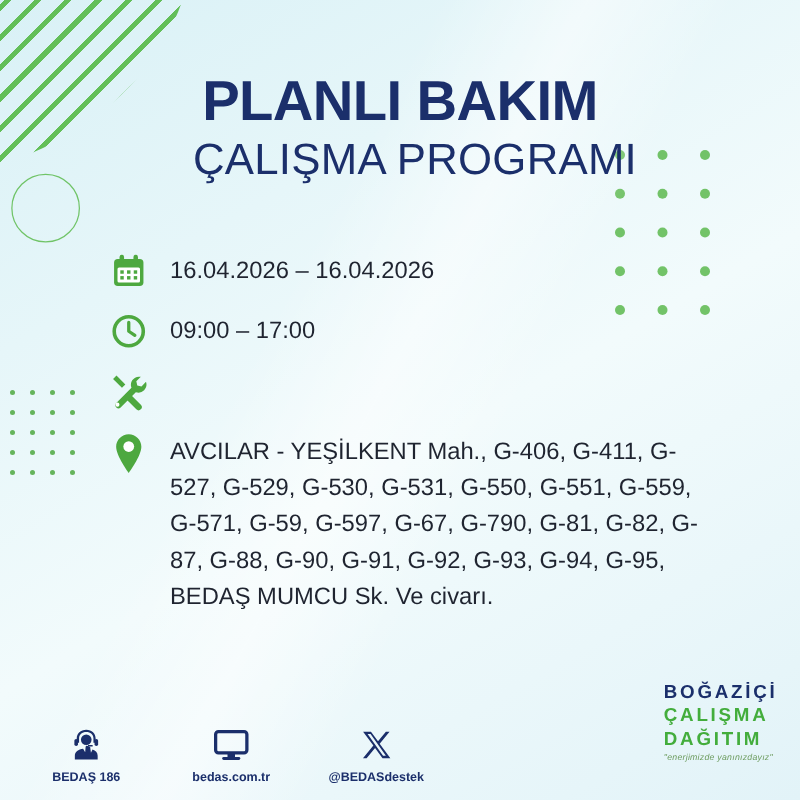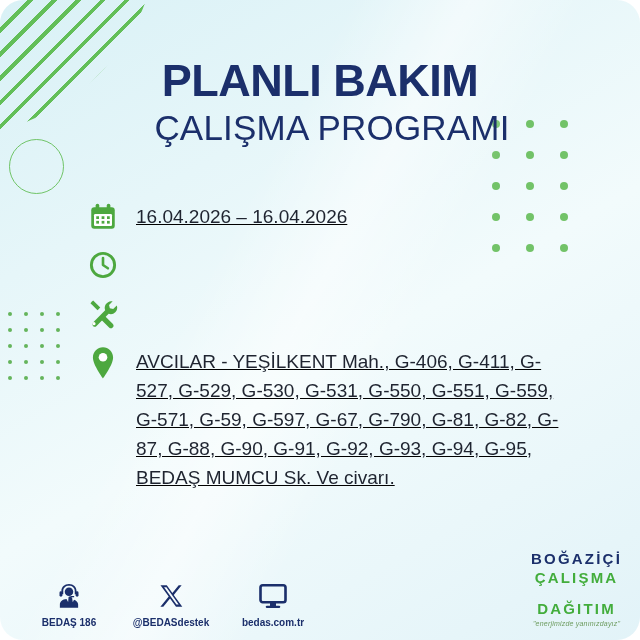--- a/index.html
+++ b/index.html
@@ -11,21 +11,20 @@
     height: 640px;
     overflow: hidden;
     font-family: "Liberation Sans", sans-serif;
   }
   #poster {
     position: relative;
     width: 640px;
     height: 640px;
     background: linear-gradient(150deg, #d9f1f6 0%, #e6f6f9 28%, #f2fbfc 55%, #eaf7fa 78%, #e2f3f8 100%);
     overflow: hidden;
-    border-radius: 23px;
   }
 
   
   .deco { position: absolute; pointer-events: none; }
 
   .corner-stripes {
     top: -58px;
     left: -74px;
     width: 230px;
     height: 200px;
@@ -109,21 +108,20 @@
     color: #1b2f6b;
     margin-left: 24px;
   }
 
   
   .info {
     position: absolute;
     left: 86px;
     top: 200px;
     width: 486px;
-    text-decoration: underline;
   }
   .row {
     display: flex;
     align-items: flex-start;
     margin-bottom: 14px;
   }
   .row .ico {
     flex: 0 0 34px;
     width: 34px;
     height: 34px;
@@ -148,21 +146,21 @@
     left: 0; right: 0;
     bottom: 0;
     height: 86px;
   }
   .contacts {
     position: absolute;
     left: 30px;
     bottom: 12px;
     display: flex;
     align-items: flex-end;
-    gap: 24px;
+    gap: 38px;
   }
   .contact {
     display: flex;
     flex-direction: column;
     align-items: center;
     width: 78px;
   }
   .contact .c-ico {
     height: 34px;
     display: flex;
@@ -173,33 +171,33 @@
     margin-top: 6px;
     font-size: 10px;
     font-weight: bold;
     color: #1b2f6b;
     white-space: nowrap;
   }
 
   .logo {
     position: absolute;
     right: 18px;
-    bottom: 13px;
-    text-align: center;
+    bottom: 30px;
+    text-align: left;
     line-height: 1;
   }
   .logo .l1, .logo .l2, .logo .l3 {
     display: block;
     font-size: 15px;
     font-weight: bold;
     letter-spacing: 2.2px;
   }
   .logo .l1 { color: #1b2f6b; }
   .logo .l2 { color: #43ad3c; margin-top: 4px; }
-  .logo .l3 { color: #43ad3c; margin-top: 16px; }
+  .logo .l3 { color: #43ad3c; margin-top: 4px; }
   .logo .l4 {
     display: block;
     margin-top: 4px;
     font-size: 7px;
     font-style: italic;
     letter-spacing: .2px;
     color: #6d9c5f;
   }
 </style>
 </head>
@@ -275,20 +273,21 @@
       <span class="txt">16.04.2026 – 16.04.2026</span>
     </div>
 
     <div class="row">
       <span class="ico">
         <svg width="30" height="30" viewBox="0 0 24 24" aria-hidden="true">
           <circle cx="12" cy="12" r="9.3" fill="none" stroke="#4da83f" stroke-width="2.3"></circle>
           <path d="M12 6.4 L12 12 L15.9 14.6" fill="none" stroke="#4da83f" stroke-width="2.1" stroke-linecap="round" stroke-linejoin="round"></path>
         </svg>
       </span>
+      <span class="txt">09:00 – 17:00</span>
     </div>
 
     <div class="row">
       <span class="ico">
         <svg width="31" height="31" viewBox="0 0 24 24" aria-hidden="true">
           <path d="M17.9 2.6a5 5 0 0 0-4.6 6.9L3.9 18.9a1.9 1.9 0 0 0 0 2.7 1.9 1.9 0 0 0 2.7 0l9.4-9.4a5 5 0 0 0 6.3-6.4l-2.8 2.8-2.6-.6-.6-2.6 2.8-2.8a5 5 0 0 0-1.2-.0z" fill="#4da83f"></path>
           <path d="M3.3 2.6 1.9 4.0l5.5 5.5 2.1-2.1-5.5-5.5z" fill="#4da83f"></path>
           <path d="M12.1 13.0l7.0 7.0a1.95 1.95 0 0 1-2.8 2.8l-7.0-7.0z" fill="#4da83f"></path>
           <circle cx="4.6" cy="19.9" r="1.25" fill="#ffffff"></circle>
         </svg>
@@ -320,38 +319,38 @@
             <rect x="17.3" y="8.2" width="2.3" height="4.4" rx="1.15" fill="#1b2f6b"></rect>
             <path d="M12.1 12.4c1.1 0 1.9.5 2.4.9l.5 3.6 1.0-2.0c2.0.7 3.3 2.0 3.3 3.9v2.5H4.7v-2.5c0-2.4 2.2-4.1 5.3-4.4l1.3 2.3.3-3.6c.2-.4.3-.7.5-.7z" fill="#1b2f6b"></path>
             <path d="M13.1 12.0h3.0v1.0h-3.0z" fill="#1b2f6b"></path>
           </svg>
         </span>
         <span class="c-label">BEDAŞ 186</span>
       </div>
 
       <div class="contact">
         <span class="c-ico">
-          <svg width="27" height="28" viewBox="0 0 24 24" aria-hidden="true">
-            <path d="M2.2 1.6h5.6l5.0 6.9 5.6-6.9h2.6l-7.0 8.6 7.6 10.4h-5.6l-5.3-7.3-6.0 7.3H2.1l7.4-9.1L2.2 1.6zm3.2 1.7 11.0 15.4h2.0L7.5 3.3h-2.1z" fill="#1b2f6b"></path>
-          </svg>
-        </span>
-        <span class="c-label">@BEDASdestek</span>
-      </div>
-
-      <div class="contact">
-        <span class="c-ico">
           <svg width="32" height="30" viewBox="0 0 24 24" aria-hidden="true">
             <rect x="2.0" y="3.4" width="20" height="13.6" rx="1.8" fill="none" stroke="#1b2f6b" stroke-width="2.1"></rect>
             <rect x="9.6" y="17.0" width="4.8" height="3.0" fill="#1b2f6b"></rect>
             <rect x="6.2" y="19.7" width="11.6" height="1.9" rx=".95" fill="#1b2f6b"></rect>
           </svg>
         </span>
         <span class="c-label">bedas.com.tr</span>
       </div>
 
+      <div class="contact">
+        <span class="c-ico">
+          <svg width="27" height="28" viewBox="0 0 24 24" aria-hidden="true">
+            <path d="M2.2 1.6h5.6l5.0 6.9 5.6-6.9h2.6l-7.0 8.6 7.6 10.4h-5.6l-5.3-7.3-6.0 7.3H2.1l7.4-9.1L2.2 1.6zm3.2 1.7 11.0 15.4h2.0L7.5 3.3h-2.1z" fill="#1b2f6b"></path>
+          </svg>
+        </span>
+        <span class="c-label">@BEDASdestek</span>
+      </div>
+
     </div>
 
     <div class="logo">
       <span class="l1">BOĞAZİÇİ</span>
       <span class="l2">ÇALIŞMA</span>
       <span class="l3">DAĞITIM</span>
       <span class="l4">"enerjimizde yanınızdayız"</span>
     </div>
 
   </div>

